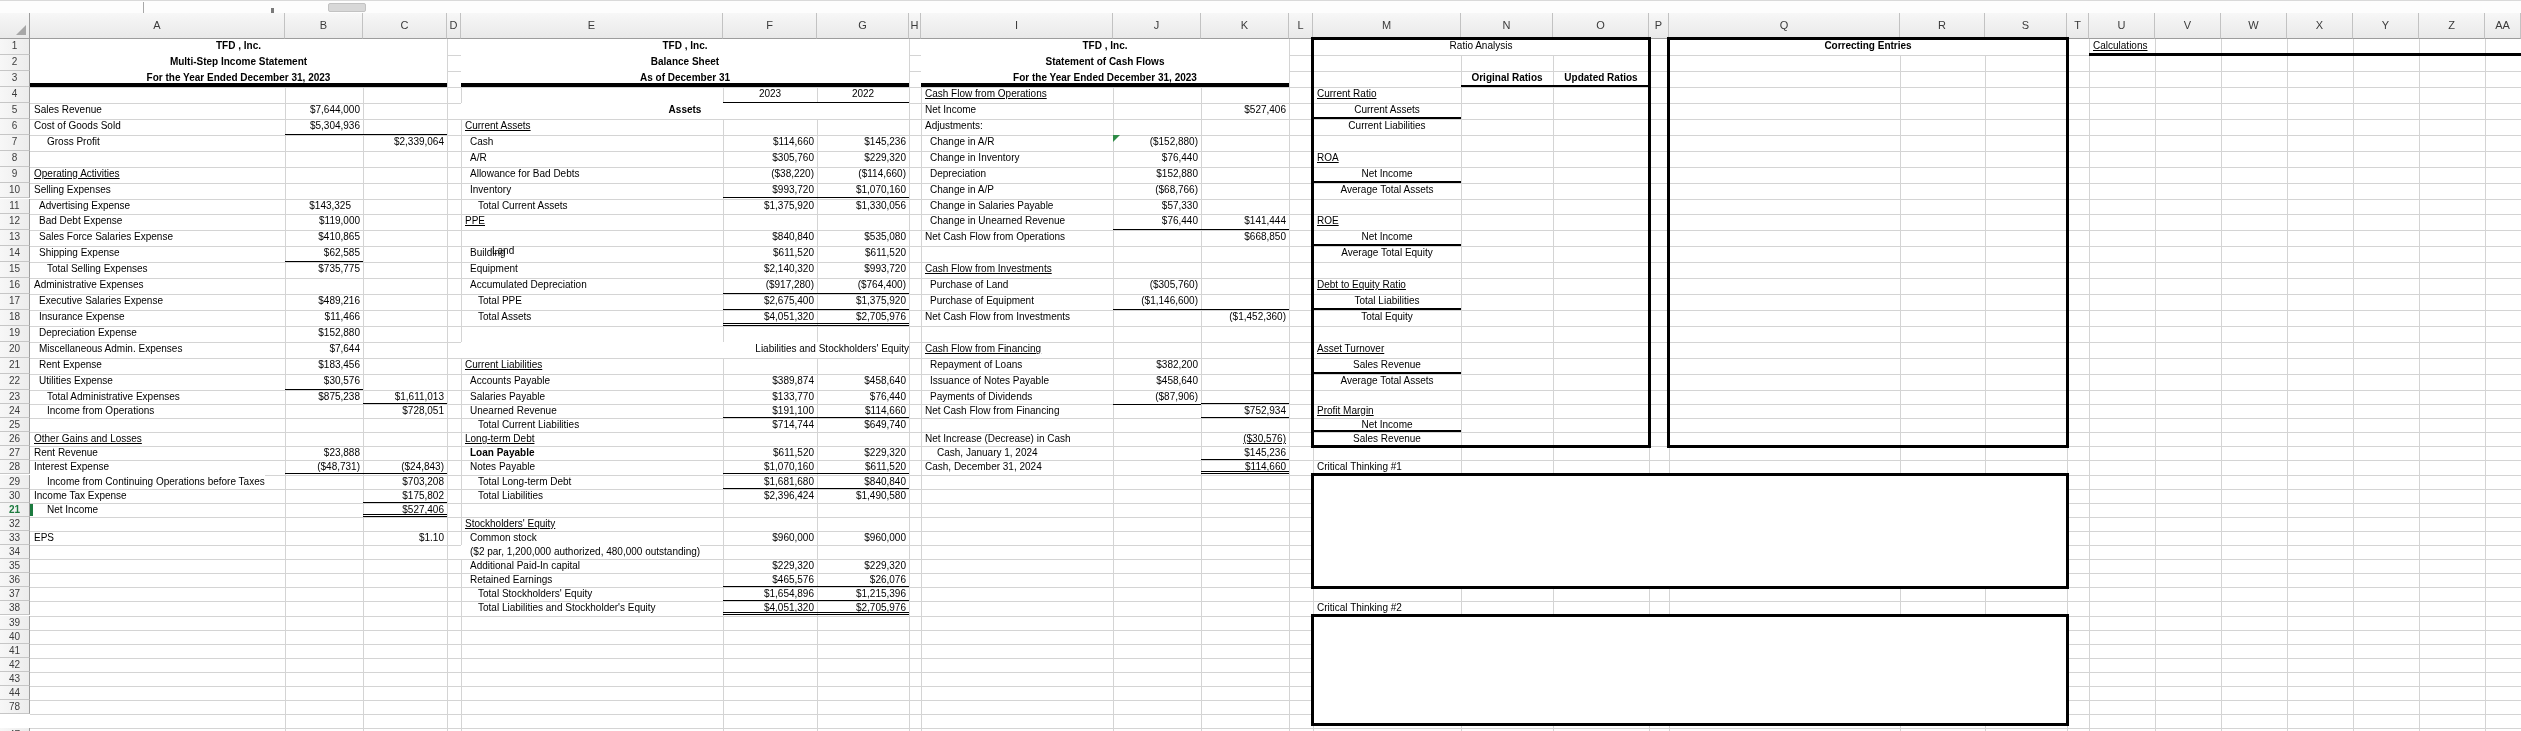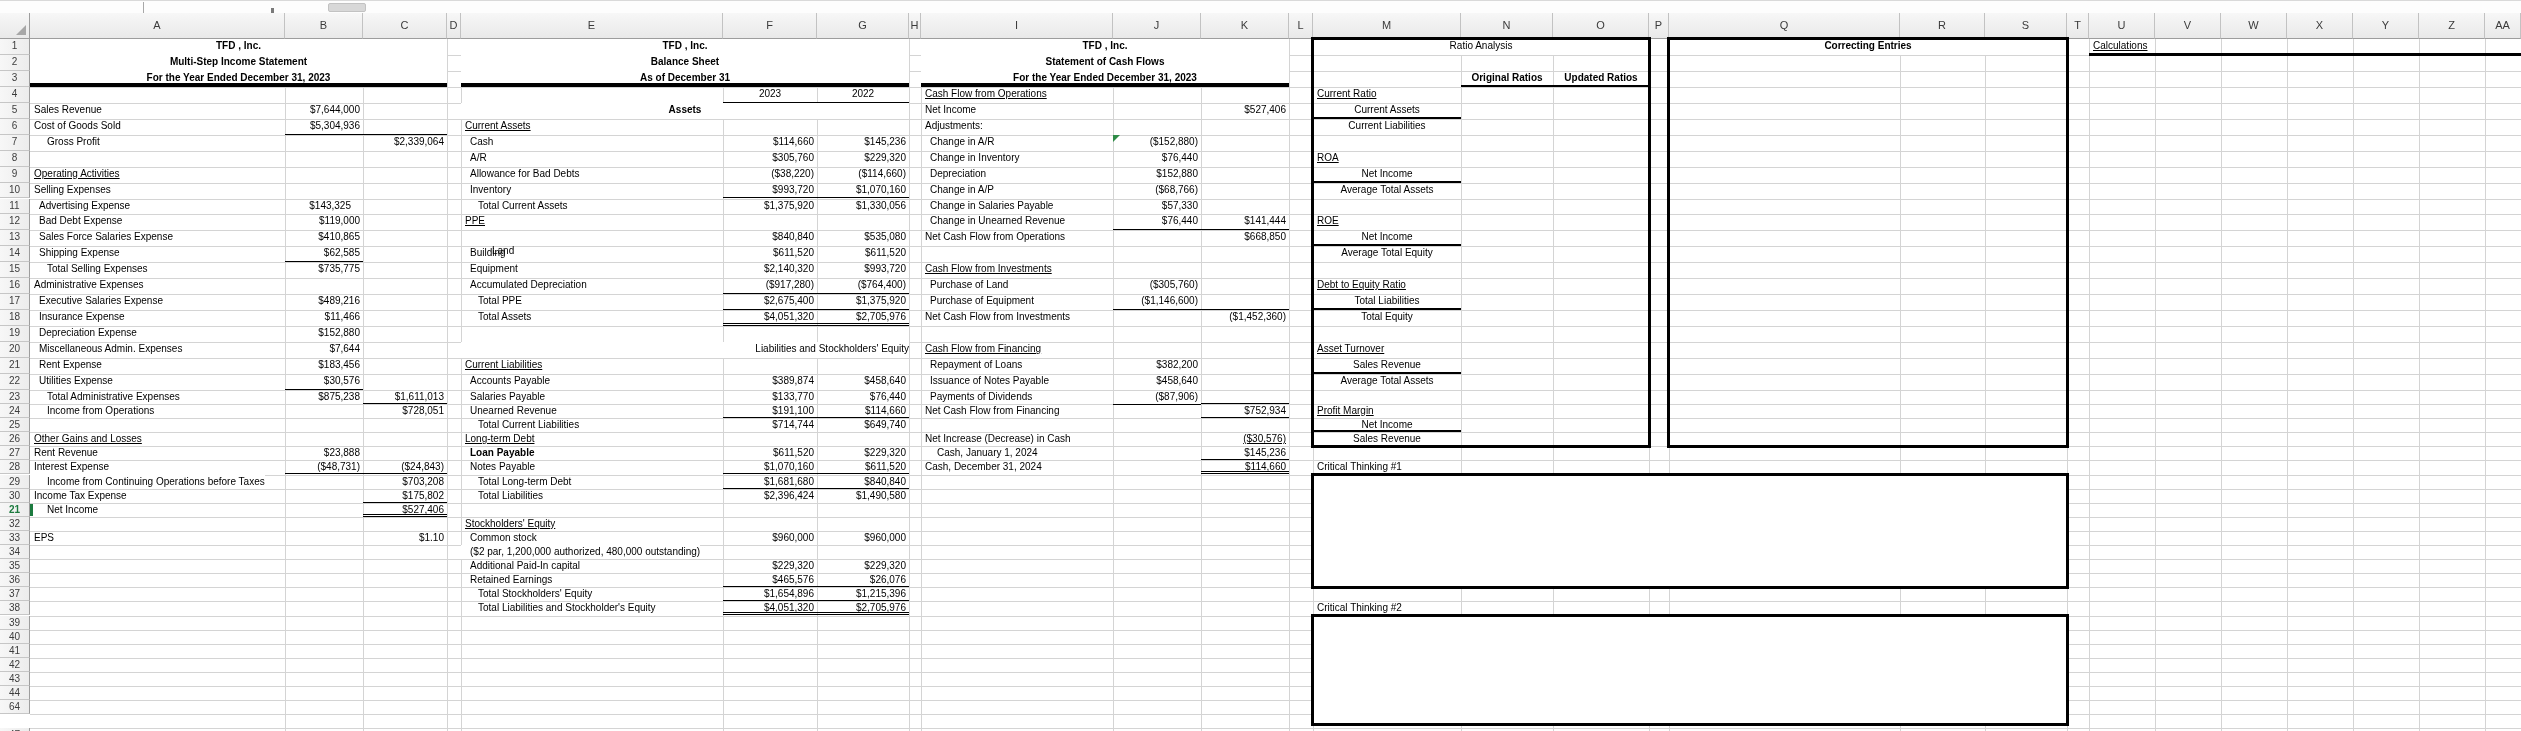--- a/index.html
+++ b/index.html
@@ -128,21 +128,21 @@
       <div class="rowh" style="top: 559.1px; height: 14.1px; line-height: 13.1px;">35</div>
       <div class="rowh" style="top: 573.2px; height: 14.1px; line-height: 13.1px;">36</div>
       <div class="rowh" style="top: 587.3px; height: 14.1px; line-height: 13.1px;">37</div>
       <div class="rowh" style="top: 601.4px; height: 14.1px; line-height: 13.1px;">38</div>
       <div class="rowh" style="top: 615.5px; height: 14.1px; line-height: 13.1px;">39</div>
       <div class="rowh" style="top: 629.6px; height: 14.1px; line-height: 13.1px;">40</div>
       <div class="rowh" style="top: 643.7px; height: 14.1px; line-height: 13.1px;">41</div>
       <div class="rowh" style="top: 657.8px; height: 14.1px; line-height: 13.1px;">42</div>
       <div class="rowh" style="top: 671.9px; height: 14.1px; line-height: 13.1px;">43</div>
       <div class="rowh" style="top: 686px; height: 14.1px; line-height: 13.1px;">44</div>
-      <div class="rowh" style="top: 700.1px; height: 14.1px; line-height: 13.1px;">64</div>
+      <div class="rowh" style="top: 700.1px; height: 14.1px; line-height: 13.1px;">78</div>
       <div class="rowh" style="top: 714px; height: 14.1px; line-height: 13.1px; margin-top: 30px;">46</div>
       <div class="rowh" style="top: 728.3px; height: 14.1px; line-height: 13.1px;">47</div>
     </div>
   <div id="gridArea">
       <div class="gvl" style="left: 285px; top: 39px; height: 692px;"></div>
       <div class="gvl" style="left: 363px; top: 39px; height: 692px;"></div>
       <div class="gvl" style="left: 447px; top: 39px; height: 692px;"></div>
       <div class="gvl" style="left: 461px; top: 39px; height: 692px;"></div>
       <div class="gvl" style="left: 723px; top: 39px; height: 692px;"></div>
       <div class="gvl" style="left: 817px; top: 39px; height: 692px;"></div>

